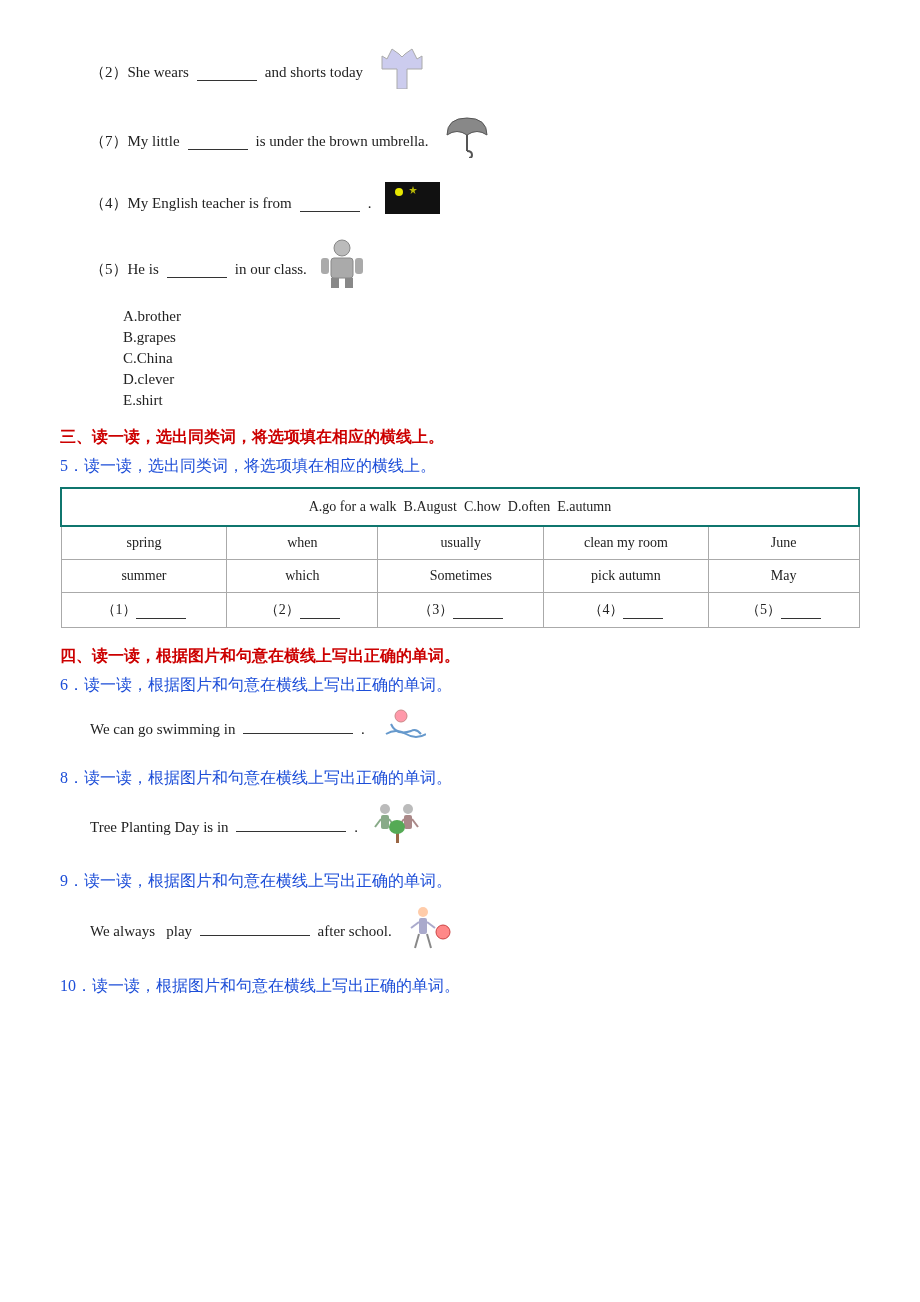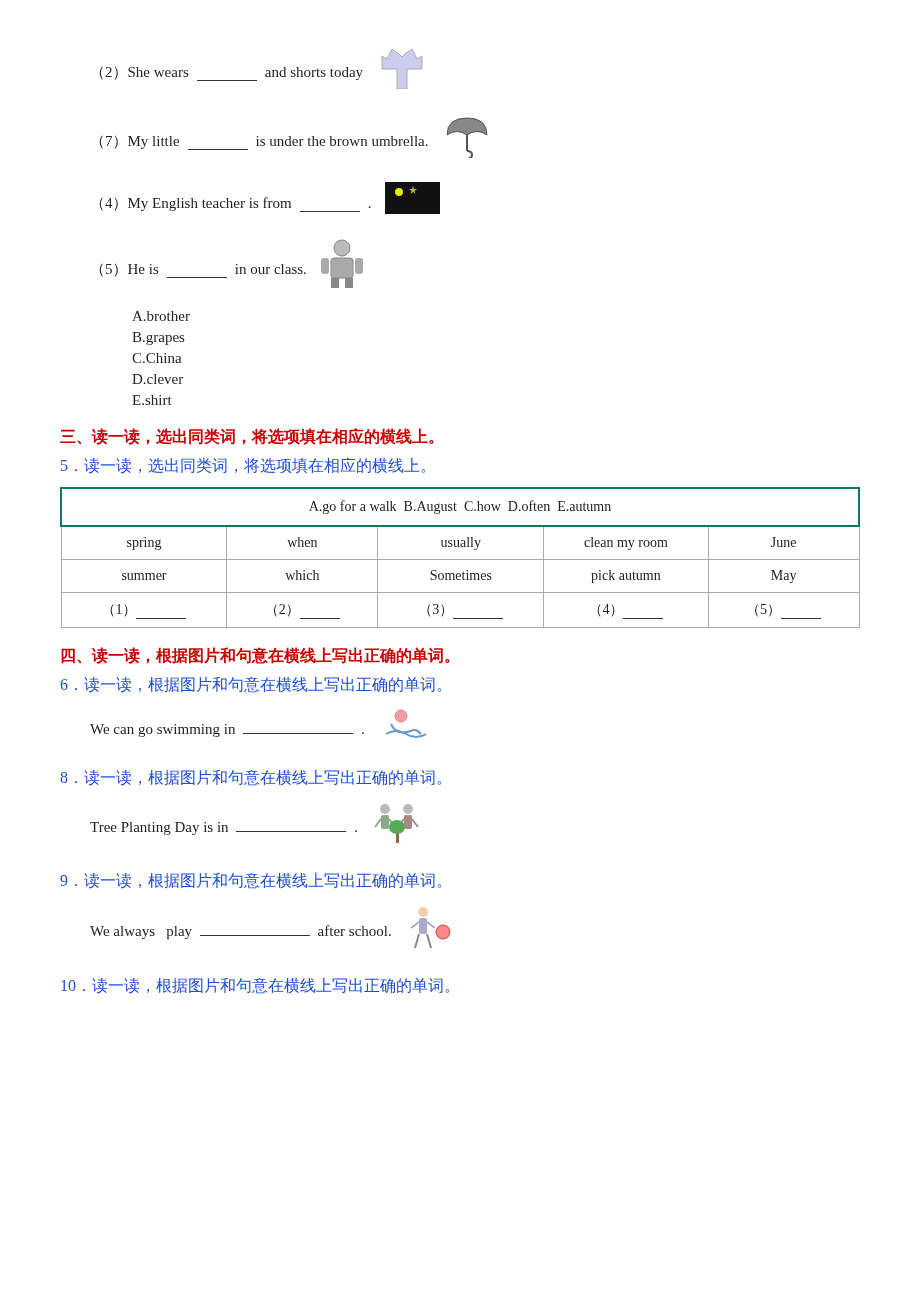--- a/index.html
+++ b/index.html
@@ -36,21 +36,21 @@
       display: inline-block;
       border-bottom: 1px solid #333;
       min-width: 60px;
       height: 18px;
       margin: 0 2px;
     }
     .choice-list {
       margin: 8px 0 8px 60px;
     }
     .choice-list div {
-      margin: 4px 12px;
+      margin: 4px 3px;
       font-size: 15px;
     }
     
     .vocab-table {
       width: 100%;
       border-collapse: collapse;
       margin: 10px 0 16px 0;
       font-size: 14px;
     }
     .vocab-table td {

